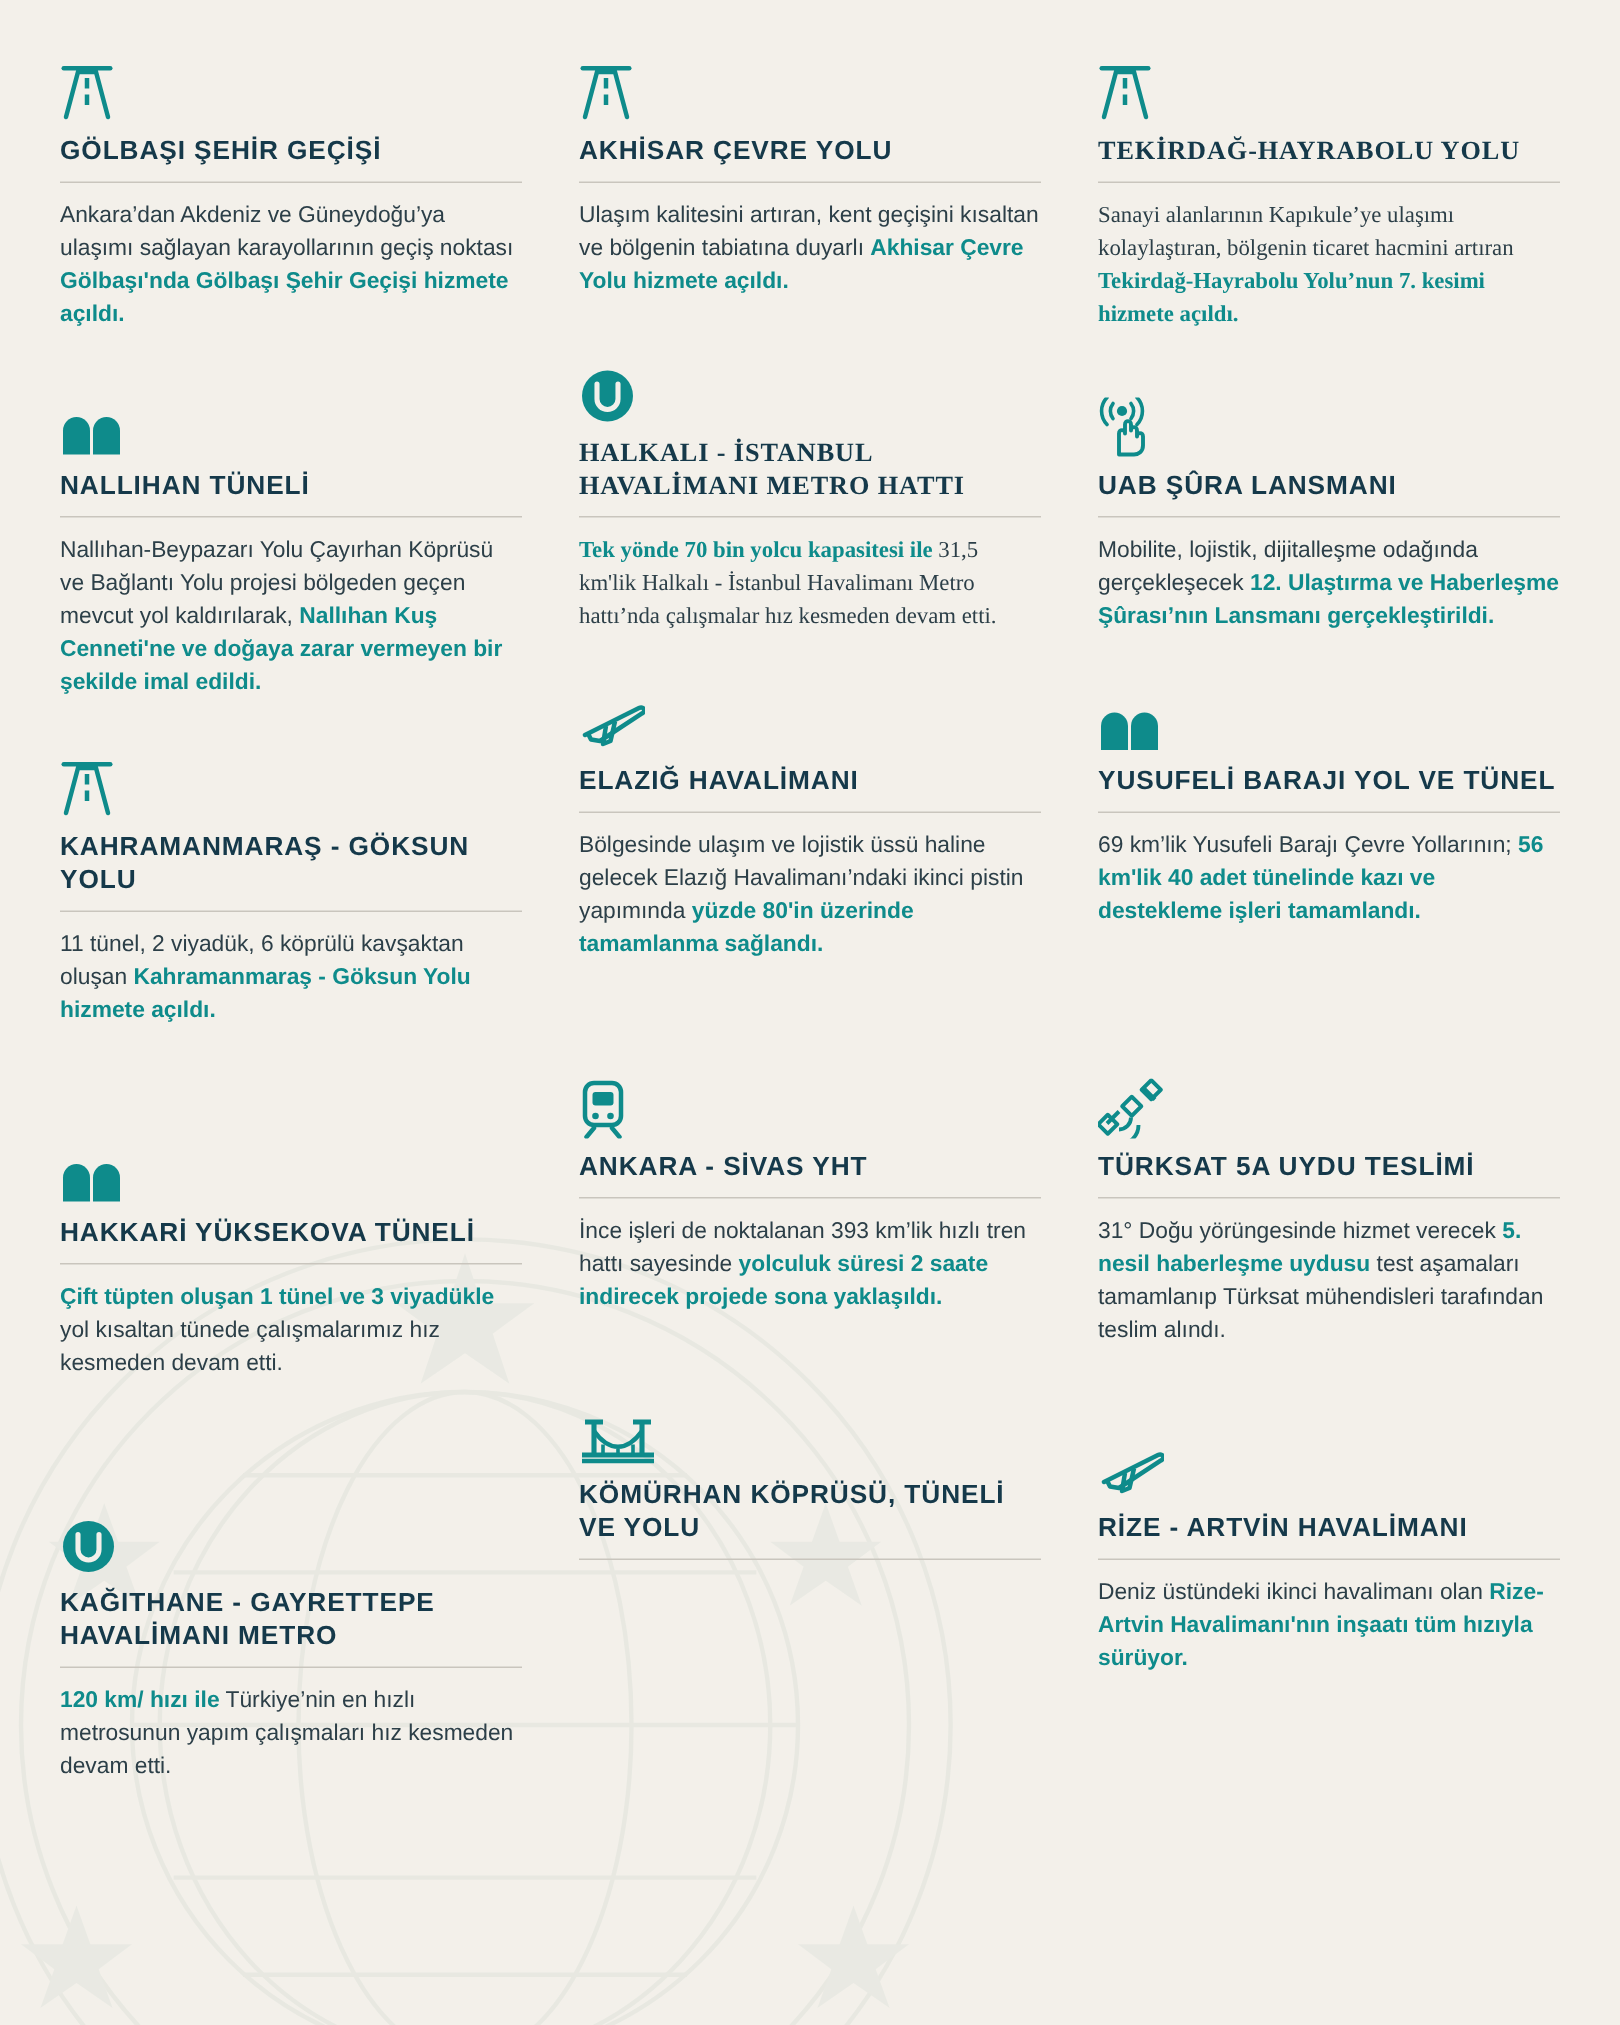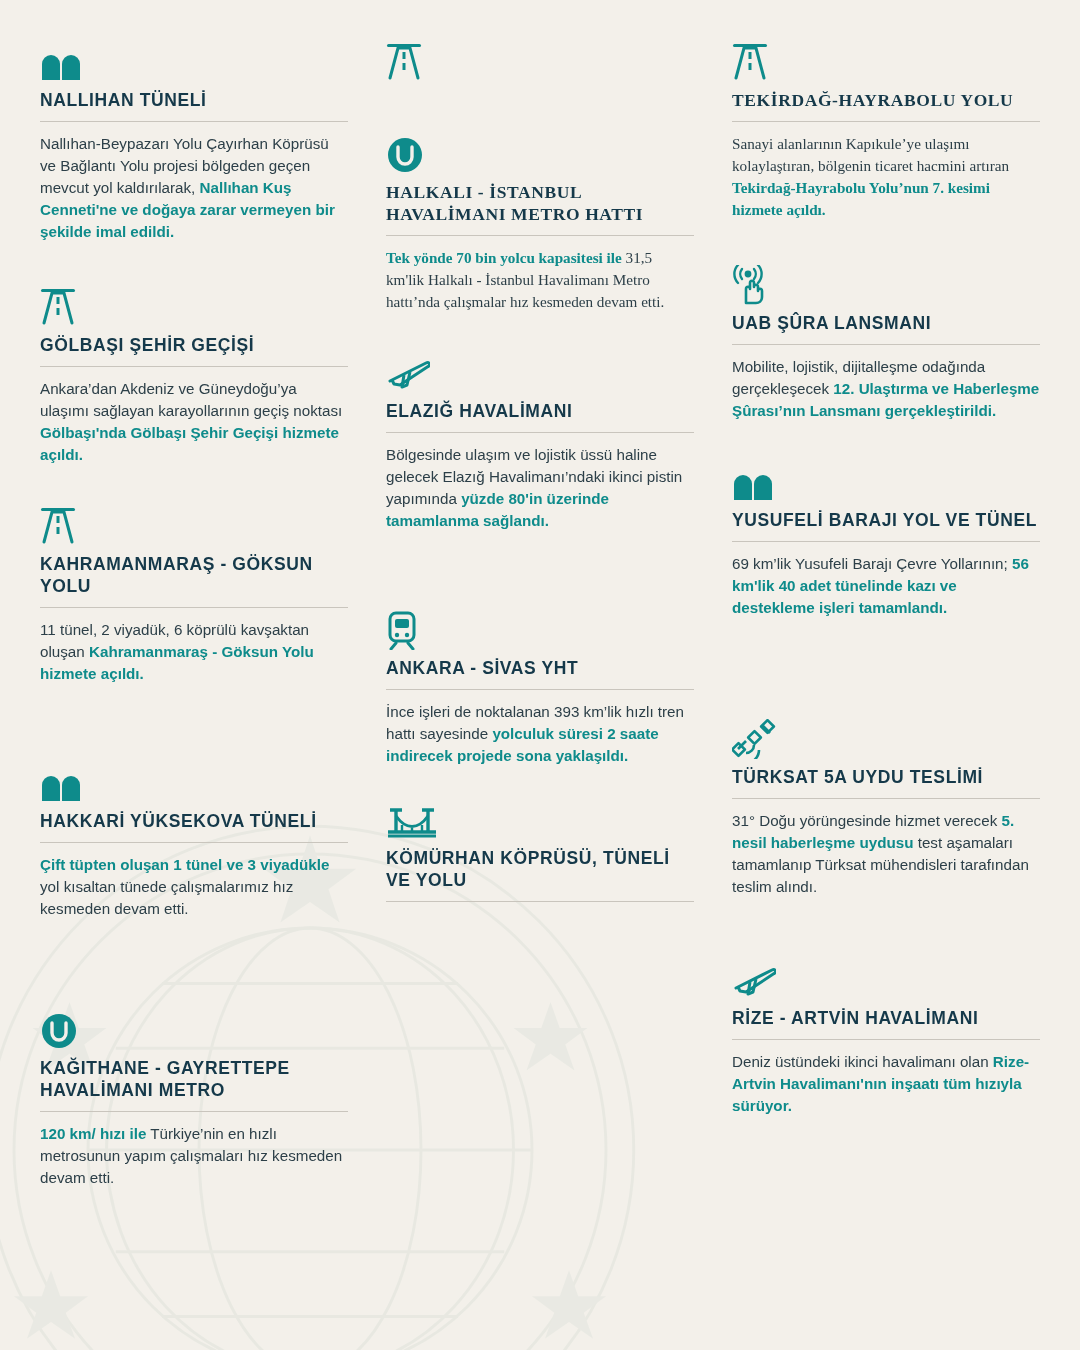--- a/index.html
+++ b/index.html
@@ -92,21 +92,21 @@
 
   .col-1 .card:nth-child(2) { margin-bottom: 36px; }
   .col-2 .card:nth-child(2) { margin-bottom: 36px; font-family: Liberation Serif, serif; }
   .col-3 .card:nth-child(2) { margin-bottom: 36px; }
 
   .col-1 .card:nth-child(3) { margin-bottom: 74px; }
   .col-2 .card:nth-child(3) { margin-bottom: 74px; }
   .col-3 .card:nth-child(3) { margin-bottom: 96px; }
 
   .col-1 .card:nth-child(4) { margin-bottom: 86px; }
-  .col-2 .card:nth-child(4) { margin-bottom: 29px; }
+  .col-2 .card:nth-child(4) { margin-bottom: 58px; }
   .col-3 .card:nth-child(4) { margin-bottom: 58px; }
 </style>
 </head>
 <body>
 
 <div class="bg-emblem">
   <svg viewBox="0 0 400 400" xmlns="http://www.w3.org/2000/svg">
     <g fill="none" stroke="#cfd8cf" stroke-width="1.6">
       <circle cx="200" cy="200" r="175"></circle>
       <circle cx="200" cy="200" r="160"></circle>
@@ -128,42 +128,42 @@
       <polygon points="200,330 205,344 220,344 208,353 213,367 200,358 187,367 192,353 180,344 195,344"></polygon>
     </g>
   </svg>
 </div>
 
 <div class="page">
   <div class="grid">
     <div class="col col-1">
         <div class="card">
           <div class="icon">
-            <svg width="42" height="32" viewBox="0 0 42 32">
-        <path d="M2 30 V14 a9 9 0 0 1 18 0 V30 Z" fill="#0e8b8b"></path>
-        <path d="M22 30 V14 a9 9 0 0 1 18 0 V30 Z" fill="#0e8b8b"></path>
-      </svg>
-          </div>
-          <div class="card-title">NALLIHAN TÜNELİ</div>
-          <div class="card-body">Nallıhan-Beypazarı Yolu Çayırhan Köprüsü ve Bağlantı Yolu projesi bölgeden geçen mevcut yol kaldırılarak, <b>Nallıhan Kuş Cenneti'ne ve doğaya zarar vermeyen bir şekilde imal edildi.</b></div>
-        </div>
-        <div class="card">
-          <div class="icon">
             <svg width="36" height="40" viewBox="0 0 36 40">
         <path d="M4 36 L12 6 H24 L32 36" fill="none" stroke="#0e8b8b" stroke-width="3" stroke-linecap="round"></path>
         <rect x="16.5" y="10" width="3" height="7" fill="#0e8b8b"></rect>
         <rect x="16.5" y="21" width="3" height="7" fill="#0e8b8b"></rect>
         <rect x="1" y="2" width="34" height="3" rx="1.5" fill="#0e8b8b"></rect>
       </svg>
           </div>
           <div class="card-title">GÖLBAŞI ŞEHİR GEÇİŞİ</div>
           <div class="card-body">Ankara’dan Akdeniz ve Güneydoğu’ya ulaşımı sağlayan karayollarının geçiş noktası <b>Gölbaşı'nda Gölbaşı Şehir Geçişi hizmete açıldı.</b></div>
         </div>
         <div class="card">
           <div class="icon">
+            <svg width="42" height="32" viewBox="0 0 42 32">
+        <path d="M2 30 V14 a9 9 0 0 1 18 0 V30 Z" fill="#0e8b8b"></path>
+        <path d="M22 30 V14 a9 9 0 0 1 18 0 V30 Z" fill="#0e8b8b"></path>
+      </svg>
+          </div>
+          <div class="card-title">NALLIHAN TÜNELİ</div>
+          <div class="card-body">Nallıhan-Beypazarı Yolu Çayırhan Köprüsü ve Bağlantı Yolu projesi bölgeden geçen mevcut yol kaldırılarak, <b>Nallıhan Kuş Cenneti'ne ve doğaya zarar vermeyen bir şekilde imal edildi.</b></div>
+        </div>
+        <div class="card">
+          <div class="icon">
             <svg width="36" height="40" viewBox="0 0 36 40">
         <path d="M4 36 L12 6 H24 L32 36" fill="none" stroke="#0e8b8b" stroke-width="3" stroke-linecap="round"></path>
         <rect x="16.5" y="10" width="3" height="7" fill="#0e8b8b"></rect>
         <rect x="16.5" y="21" width="3" height="7" fill="#0e8b8b"></rect>
         <rect x="1" y="2" width="34" height="3" rx="1.5" fill="#0e8b8b"></rect>
       </svg>
           </div>
           <div class="card-title">KAHRAMANMARAŞ - GÖKSUN YOLU</div>
           <div class="card-body">11 tünel, 2 viyadük, 6 köprülü kavşaktan oluşan <b>Kahramanmaraş - Göksun Yolu hizmete açıldı.</b></div>
         </div>
@@ -191,20 +191,22 @@
     <div class="col col-2">
         <div class="card">
           <div class="icon">
             <svg width="36" height="40" viewBox="0 0 36 40">
         <path d="M4 36 L12 6 H24 L32 36" fill="none" stroke="#0e8b8b" stroke-width="3" stroke-linecap="round"></path>
         <rect x="16.5" y="10" width="3" height="7" fill="#0e8b8b"></rect>
         <rect x="16.5" y="21" width="3" height="7" fill="#0e8b8b"></rect>
         <rect x="1" y="2" width="34" height="3" rx="1.5" fill="#0e8b8b"></rect>
       </svg>
           </div>
+          <div class="card-title">AKHİSAR ÇEVRE YOLU</div>
+          <div class="card-body">Ulaşım kalitesini artıran, kent geçişini kısaltan ve bölgenin tabiatına duyarlı <b>Akhisar Çevre Yolu hizmete açıldı.</b></div>
         </div>
         <div class="card">
           <div class="icon">
             <svg width="38" height="38" viewBox="0 0 38 38">
         <circle cx="19" cy="19" r="17" fill="#0e8b8b"></circle>
         <path d="M12 11 V21 a7 7 0 0 0 14 0 V11" fill="none" stroke="#f3f0ea" stroke-width="3.4" stroke-linecap="round"></path>
       </svg>
           </div>
           <div class="card-title">HALKALI - İSTANBUL HAVALİMANI METRO HATTI</div>
           <div class="card-body"><b>Tek yönde 70 bin yolcu kapasitesi ile</b> 31,5 km'lik Halkalı - İstanbul Havalimanı Metro hattı’nda çalışmalar hız kesmeden devam etti.</div>

